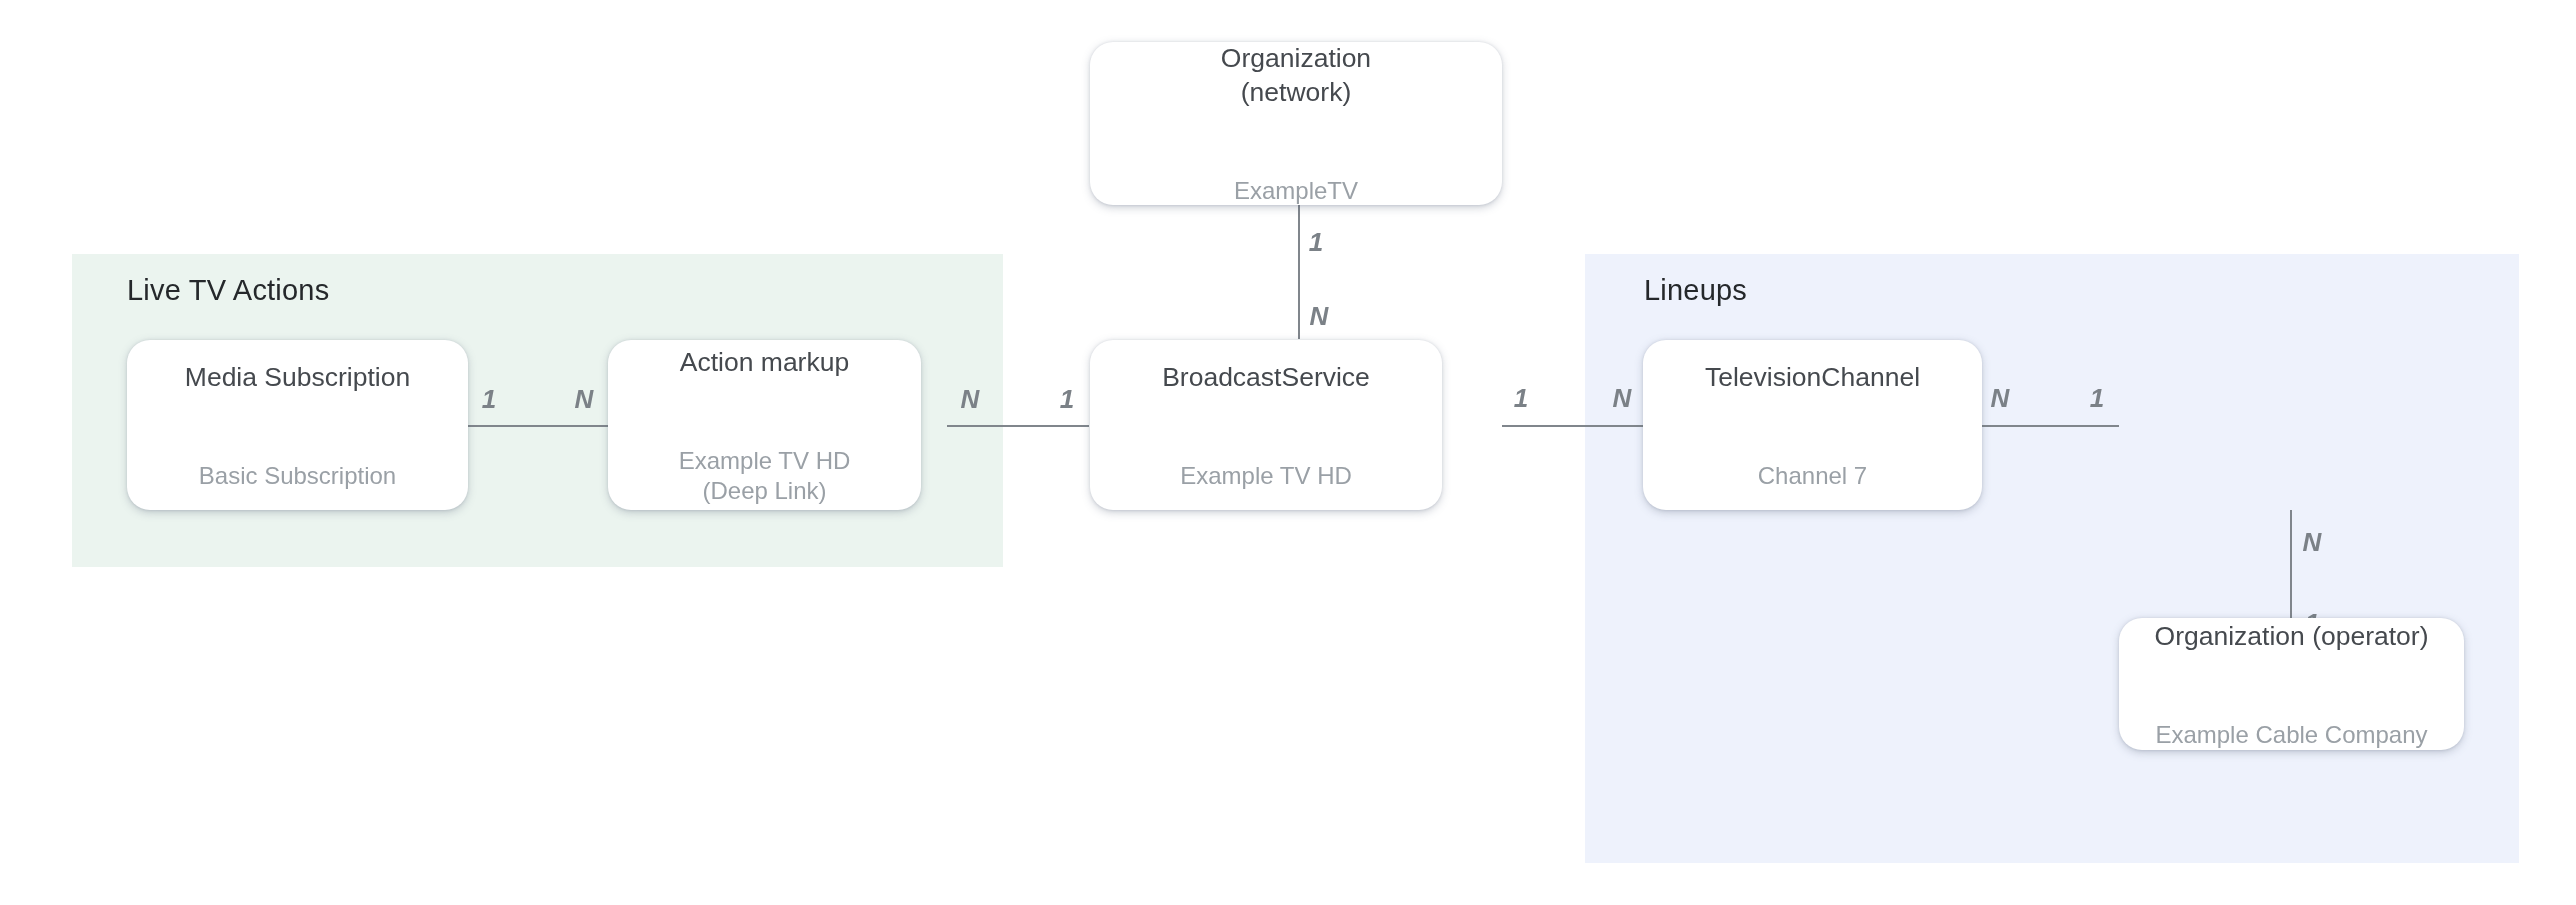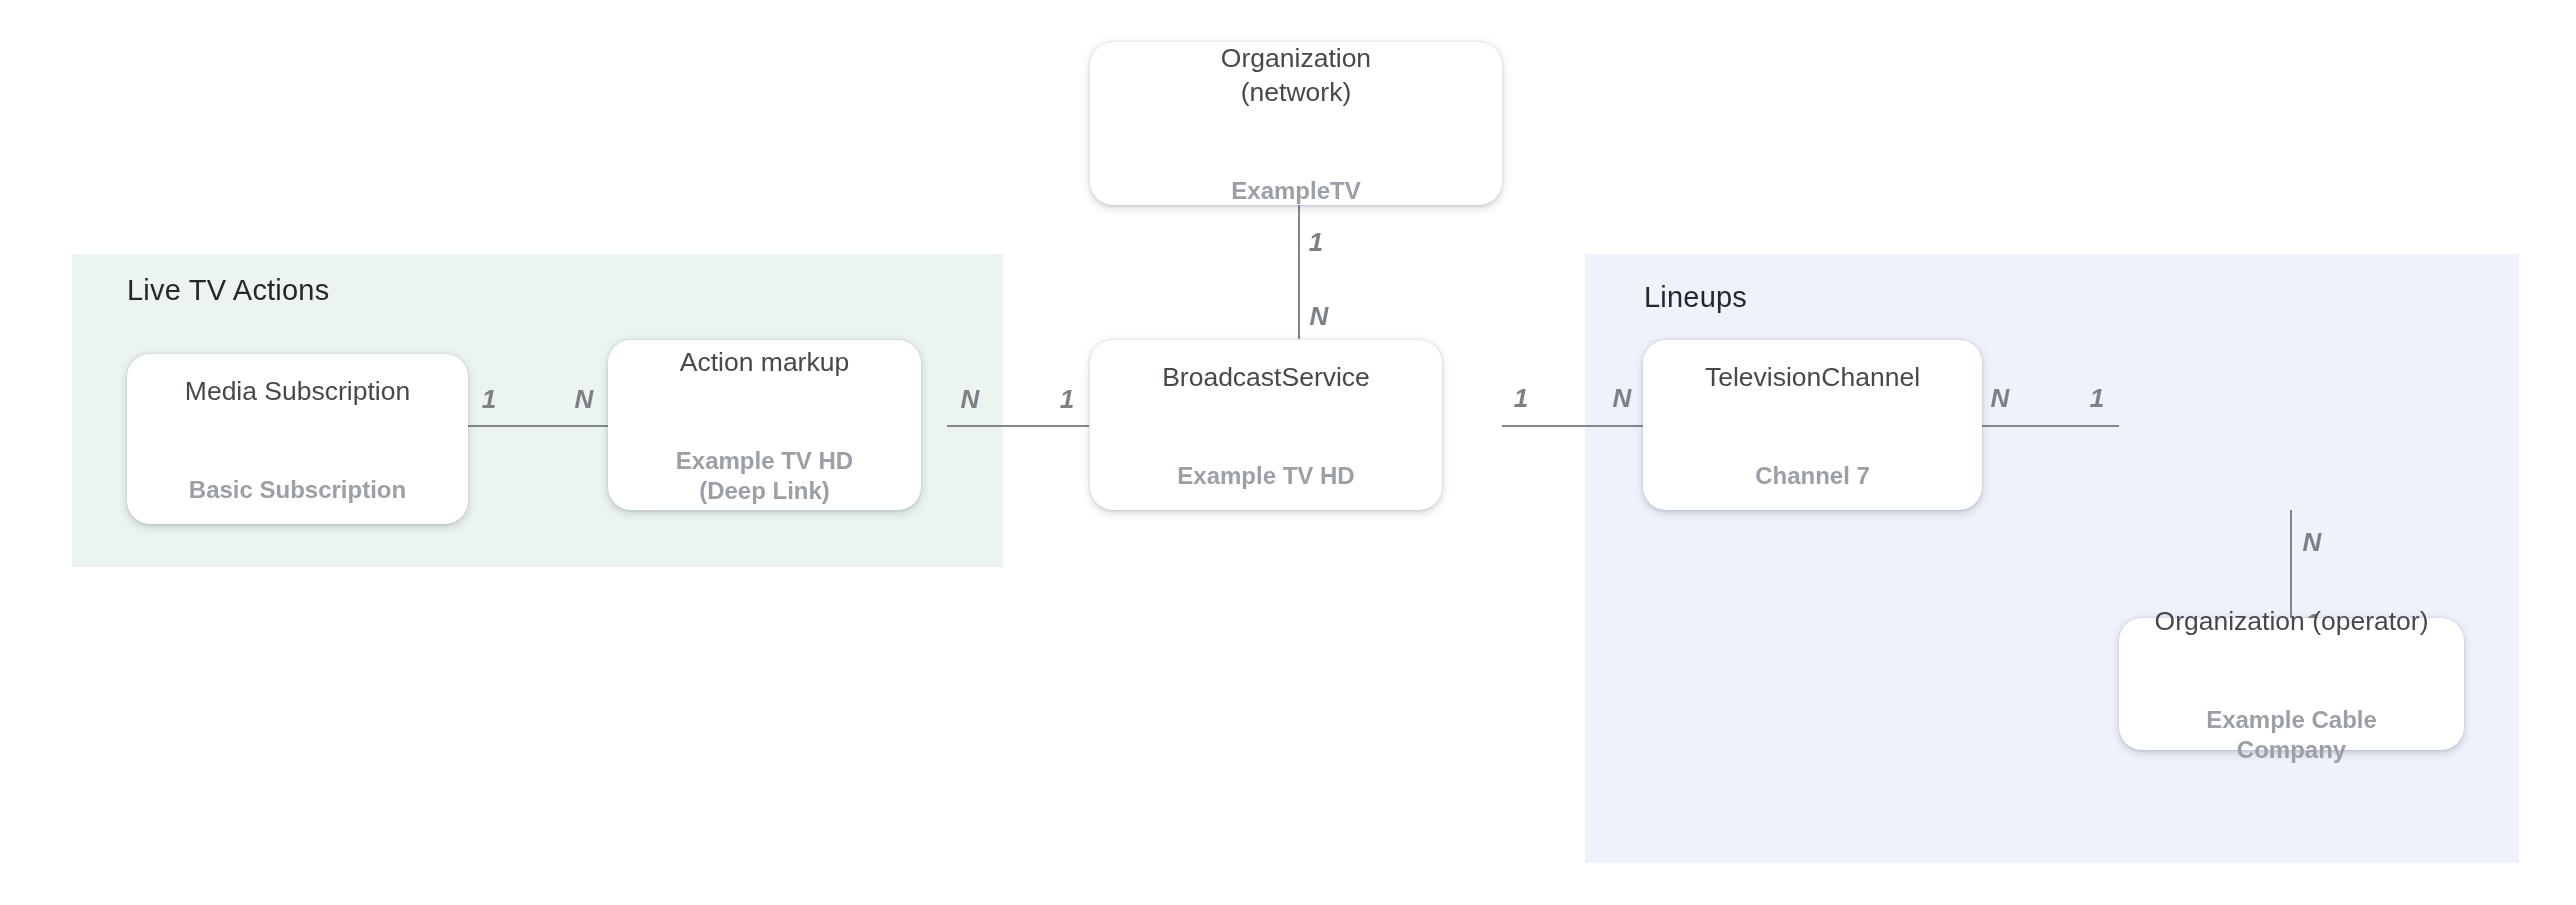--- a/index.html
+++ b/index.html
@@ -24,21 +24,21 @@
     position: absolute;
     top: 19.5px;
     margin: 0;
     font-size: 29px;
     font-weight: 400;
     color: #25282b;
     letter-spacing: 0.2px;
     white-space: nowrap;
   }
   .panel.green .panel-title { left: 55px; text-align: right; }
-  .panel.blue  .panel-title { left: 59px; margin-top: 7px; }
+  .panel.blue  .panel-title { left: 59px; }
 
   
   .hline, .vline { position: absolute; background: #80868c; }
   .hline { height: 1.8px; top: 425px; }
   .vline { width: 1.8px; }
   .h1 { left: 468px;  width: 140px; }
   .h2 { left: 947px; width: 142px; }
   .h3 { left: 1502px; width: 141px; }
   .h4 { left: 1982px; width: 137px; }
   .v1 { left: 1298px; top: 205px; height: 134px; }
@@ -86,26 +86,26 @@
   .node-title {
     font-size: 26.5px;
     line-height: 34px;
     color: #45494e;
     font-weight: 400;
   }
   .node-subtitle {
     font-size: 24px;
     line-height: 30px;
     color: #9aa0a6;
-    font-weight: 700;
+    font-weight: 400;
     margin-top: 44px;
   }
   .org-network        { left: 1090px; top: 42px;  width: 412px; height: 163px; }
   .org-network .node-title { max-width: 230px; }
-  .media-subscription { left: 127px;  top: 354px; width: 341px; height: 170px; }
+  .media-subscription { left: 127px;  top: 340px; width: 341px; height: 170px; }
   .action-markup      { left: 608px;  top: 340px; width: 313px; height: 170px; }
   .broadcast-service  { left: 1090px; top: 340px; width: 352px; height: 170px; }
   .television-channel { left: 1643px; top: 340px; width: 339px; height: 170px; }
   .cable-satellite    { left: 2119px; top: 340px; width: 345px; height: 170px; }
   .org-operator       { left: 2119px; top: 618px; width: 345px; height: 132px; }
 </style>
 </head>
 <body>
 
 <div class="canvas">

